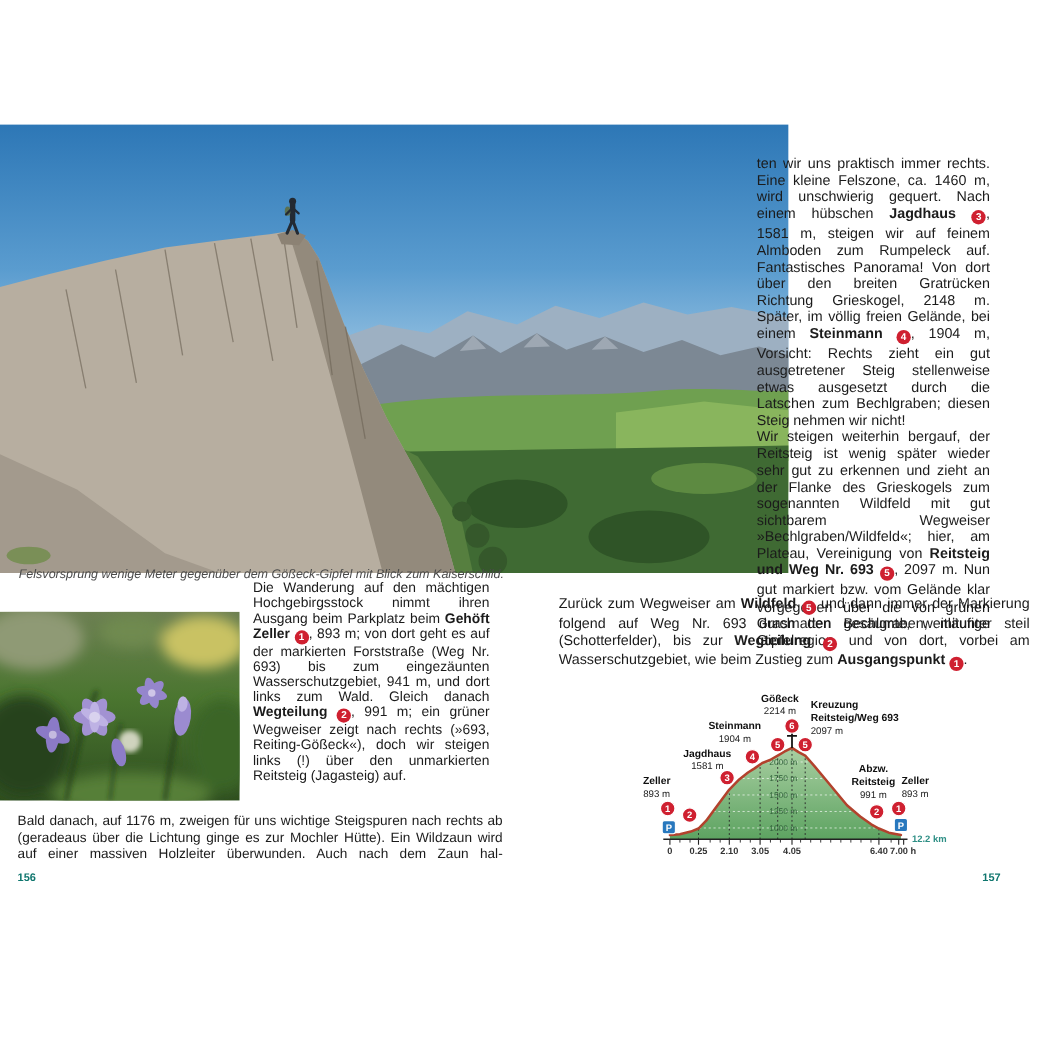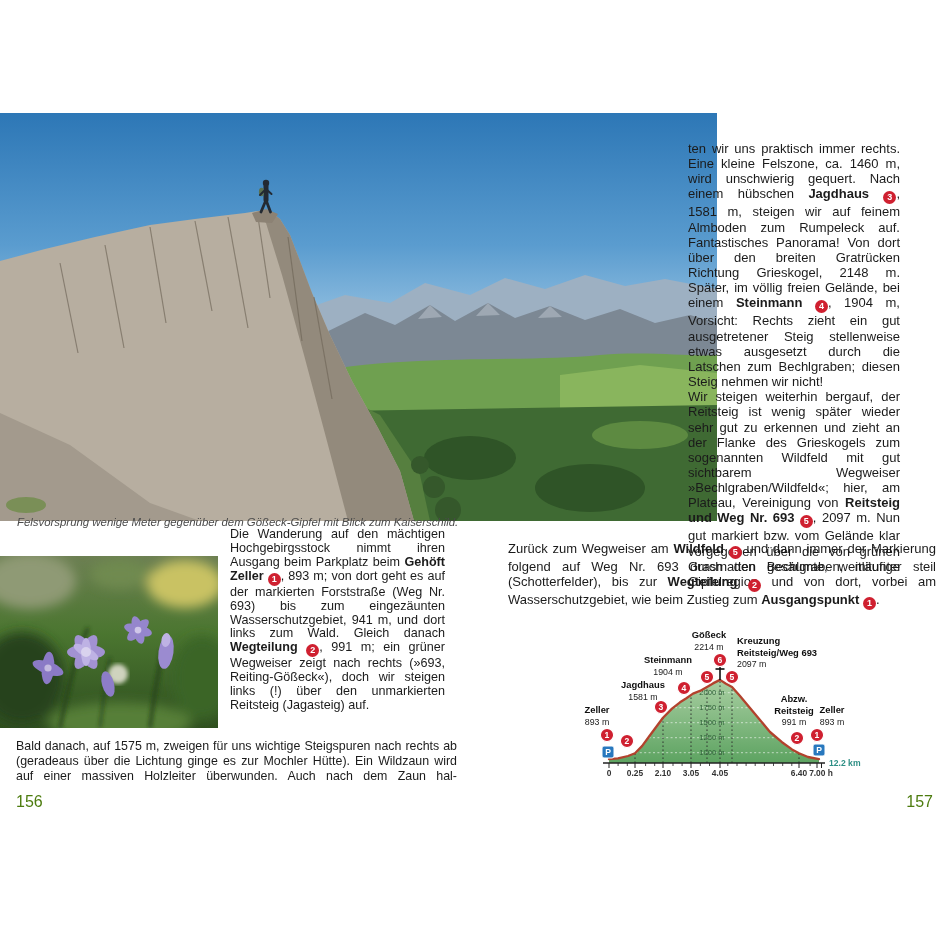--- a/index.html
+++ b/index.html
@@ -12,23 +12,23 @@
   .photo-flowers{left:0;top:556px;width:218px;height:172px;overflow:hidden}
   .caption{left:17px;top:516px;width:640px;font-style:italic;font-size:11.4px;color:#4a4a4a}
   .col-left{left:230px;top:528px;width:215px;font-size:12.6px;line-height:13.9px;text-align:justify}
   .wide-left{left:16px;top:739px;width:441px;font-size:12.4px;line-height:14.9px;text-align:justify;text-align-last:justify}
   .col-right{left:688px;top:141px;width:212px;font-size:13px;line-height:15.15px;text-align:justify}
   .col-right p:last-child{text-align-last:justify}
   .wide-right{left:508px;top:541px;width:428px;font-size:13px;line-height:15.1px;text-align:justify}
   .wide-right p.stretch{text-align-last:justify}
   .chart{left:558px;top:616px;width:330px;height:190px}
   .chart svg{width:330px;height:190px;display:block}
-  .pagenum{font-weight:normal;font-size:16px;color:#4d7c0f}
+  .pagenum{font-weight:bold;font-size:10px;color:#0f766e}
   .pn-left{left:16px;top:793px}
-  .pn-right{left:893px;top:793px;width:40px;text-align:right}
+  .pn-right{left:893px;top:793px;width:40px;text-align:left}
   .b{font-weight:700}
   .badge{display:inline-flex;align-items:center;justify-content:center;width:13px;height:13px;
          border-radius:50%;background:#cf2030;color:#fff;font-size:9px;font-weight:700;
          vertical-align:-2px;line-height:1}
 </style>
 </head>
 <body>
 
 <div class="spread">
 
@@ -143,21 +143,21 @@
         <ellipse cx="108" cy="128" rx="6" ry="13" fill="#8d7dc8" transform="rotate(-15 108 128)"></ellipse>
       </g>
     </svg>
   </figure>
 
   <div class="abs col-left">
     <p><span>Die Wanderung auf den mächtigen Hochgebirgsstock nimmt ihren Ausgang beim Parkplatz beim </span><span class="b">Gehöft Zeller</span><span> </span><span class="badge">1</span><span>, 893 m; von dort geht es auf der markierten Forststraße (Weg Nr. 693) bis zum eingezäunten Wasserschutzgebiet, 941 m, und dort links zum Wald. Gleich danach </span><span class="b">Wegteilung</span><span> </span><span class="badge">2</span><span>, 991 m; ein grüner Wegweiser zeigt nach rechts (»693, Reiting-Gößeck«), doch wir steigen links (!) über den unmarkierten Reitsteig (Jagasteig) auf.</span></p>
   </div>
 
   <div class="abs wide-left">
-    <p><span>Bald danach, auf 1575 m, zweigen für uns wichtige Steigspuren nach rechts ab (geradeaus über die Lichtung ginge es zur Mochler Hütte). Ein Wildzaun wird auf einer massiven Holzleiter überwunden. Auch nach dem Zaun hal-</span></p>
+    <p><span>Bald danach, auf 1176 m, zweigen für uns wichtige Steigspuren nach rechts ab (geradeaus über die Lichtung ginge es zur Mochler Hütte). Ein Wildzaun wird auf einer massiven Holzleiter überwunden. Auch nach dem Zaun hal-</span></p>
   </div>
 
   <div class="abs pagenum pn-left">156</div>
 
   <div class="abs col-right">
     <p><span>ten wir uns praktisch immer rechts. Eine kleine Felszone, ca. 1460 m, wird unschwierig gequert. Nach einem hübschen </span><span class="b">Jagdhaus</span><span> </span><span class="badge">3</span><span>, 1581 m, steigen wir auf feinem Almboden zum Rumpeleck auf. Fantastisches Panorama! Von dort über den breiten Gratrücken Richtung Grieskogel, 2148 m. Später, im völlig freien Gelände, bei einem </span><span class="b">Steinmann</span><span> </span><span class="badge">4</span><span>, 1904 m, Vorsicht: Rechts zieht ein gut ausgetretener Steig stellenweise etwas ausgesetzt durch die Latschen zum Bechlgraben; diesen Steig nehmen wir nicht!</span></p>
     <p><span>Wir steigen weiterhin bergauf, der Reitsteig ist wenig später wieder sehr gut zu erkennen und zieht an der Flanke des Grieskogels zum sogenannten Wildfeld mit gut sichtbarem Wegweiser »Bechlgraben/Wildfeld«; hier, am Plateau, Vereinigung von </span><span class="b">Reitsteig und Weg Nr. 693</span><span> </span><span class="badge">5</span><span>, 2097 m. Nun gut markiert bzw. vom Gelände klar vorgegeben über die von grünen Grasmatten gesäumte, weitläufige Gipfelregion</span></p>
   </div>
 
   <div class="abs wide-right">

